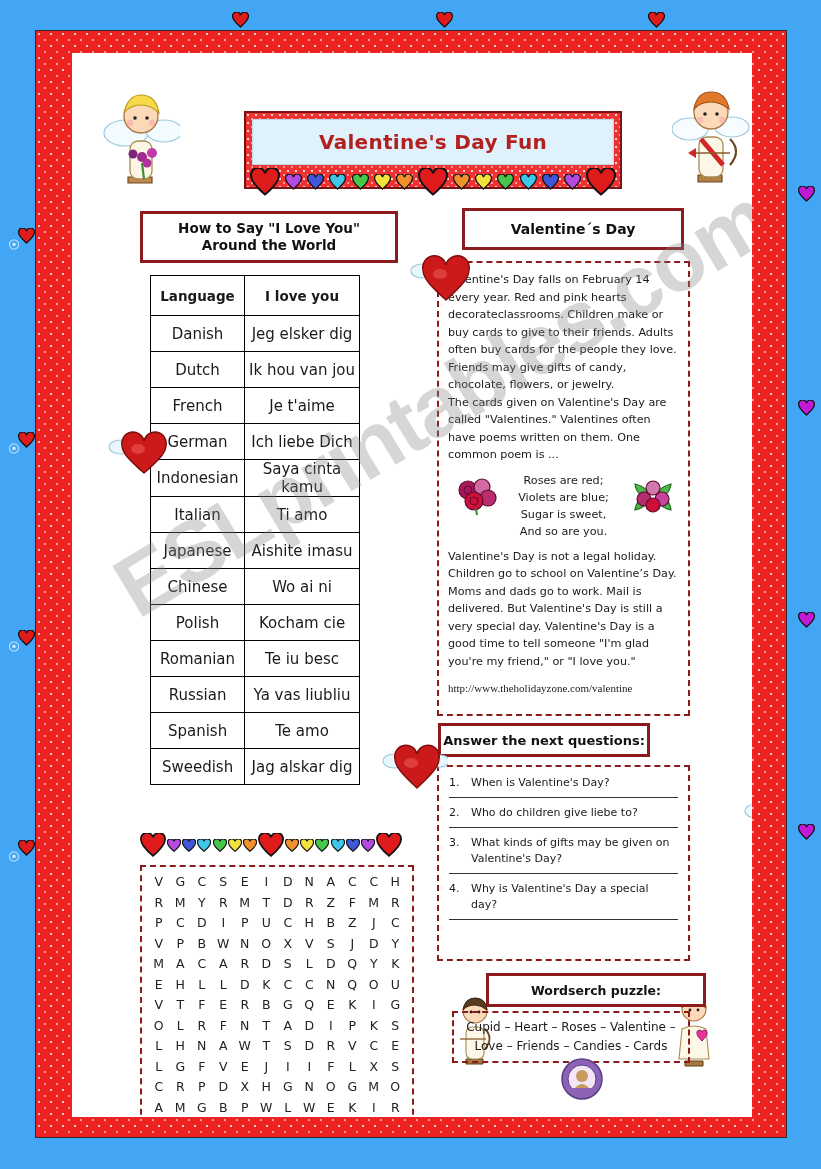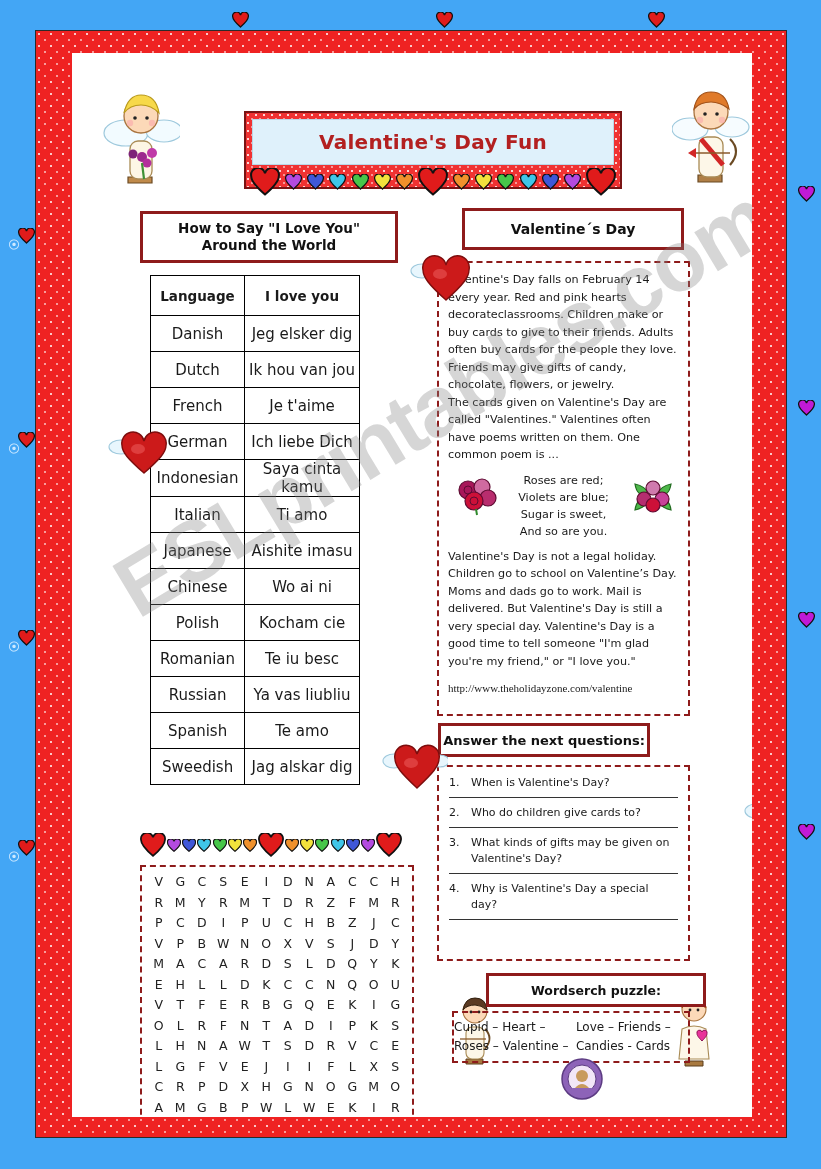--- a/index.html
+++ b/index.html
@@ -289,23 +289,23 @@
     width: 220px; height: 34px;
     font-size: 12.5px;
     z-index: 10;
   }
   #ws-words {
     position: absolute;
     left: 380px; top: 958px;
     width: 238px; height: 52px;
     border: 2px dashed #8e1b1b;
     display: flex;
-    flex-direction: row;
+    flex-direction: column;
     align-items: center;
-    justify-content: space-between;
+    justify-content: center;
     z-index: 10;
   }
   #ws-words div {
     font-size: 12px;
     line-height: 19px;
     color: #1a1a1a;
     font-family: "DejaVu Sans", sans-serif;
   }
 
   
@@ -801,21 +801,21 @@
       </div>
 
       <div id="q-box">
         <div class="qrow">
           <span class="qnum">1.</span>
           <span>When is Valentine's Day?</span>
         </div>
         <div class="qline"></div>
         <div class="qrow">
           <span class="qnum">2.</span>
-          <span>Who do children give cards to?</span>
+          <span>Who do children give liebe to?</span>
         </div>
         <div class="qline"></div>
         <div class="qrow">
           <span class="qnum">3.</span>
           <span>What kinds of gifts may be given on Valentine's Day?</span>
         </div>
         <div class="qline"></div>
         <div class="qrow">
           <span class="qnum">4.</span>
           <span>Why is Valentine's Day a special day?</span>

